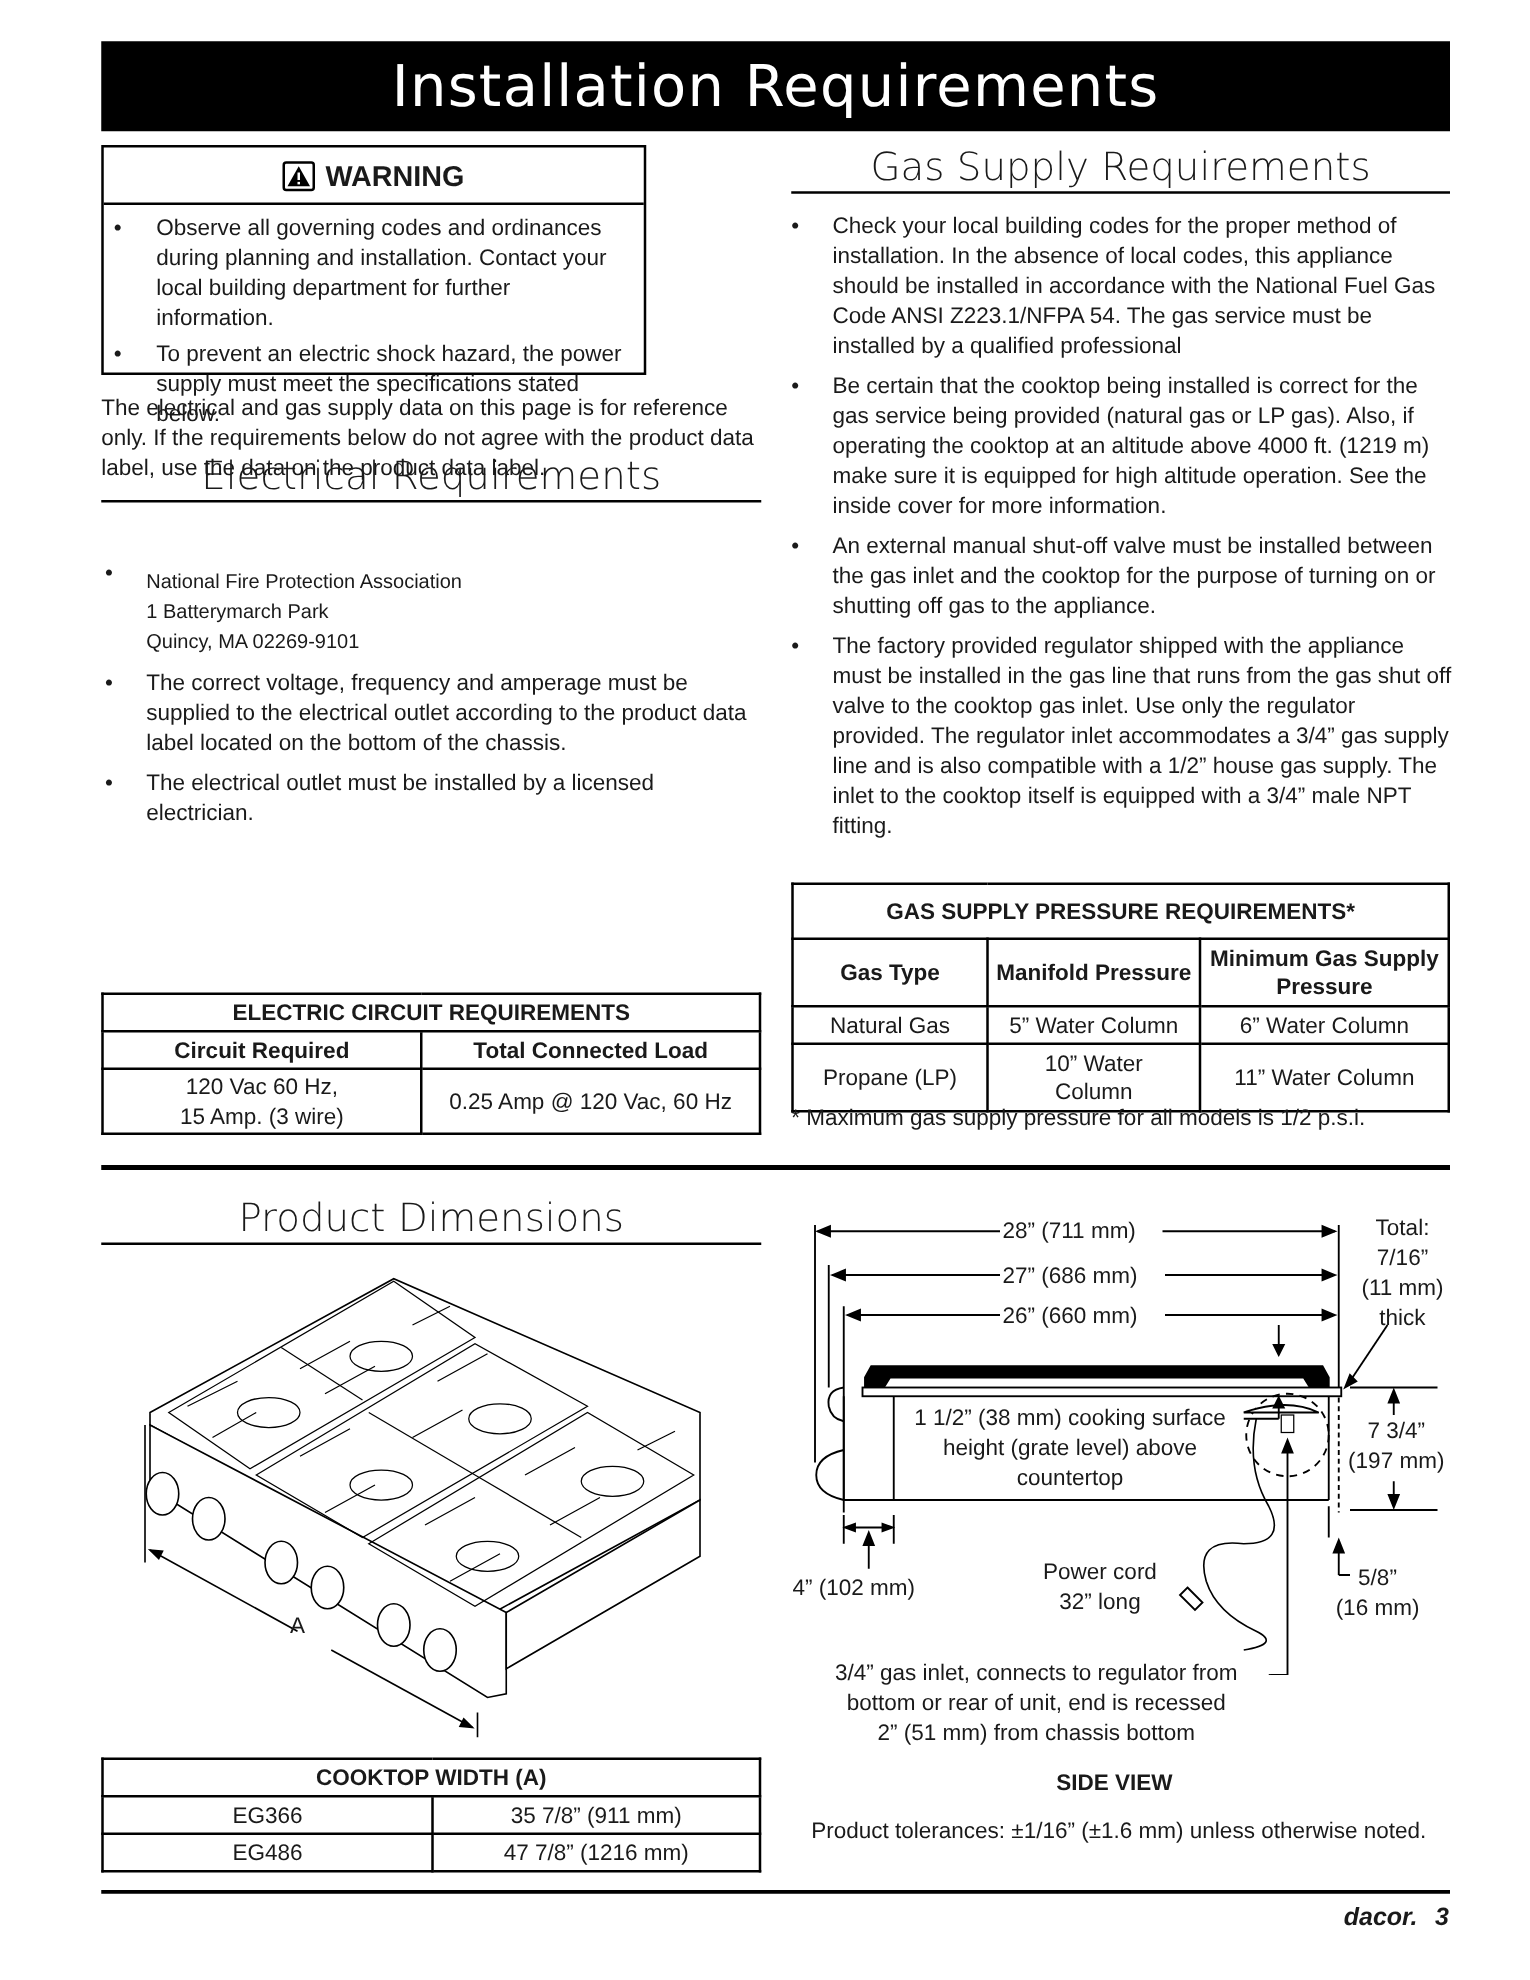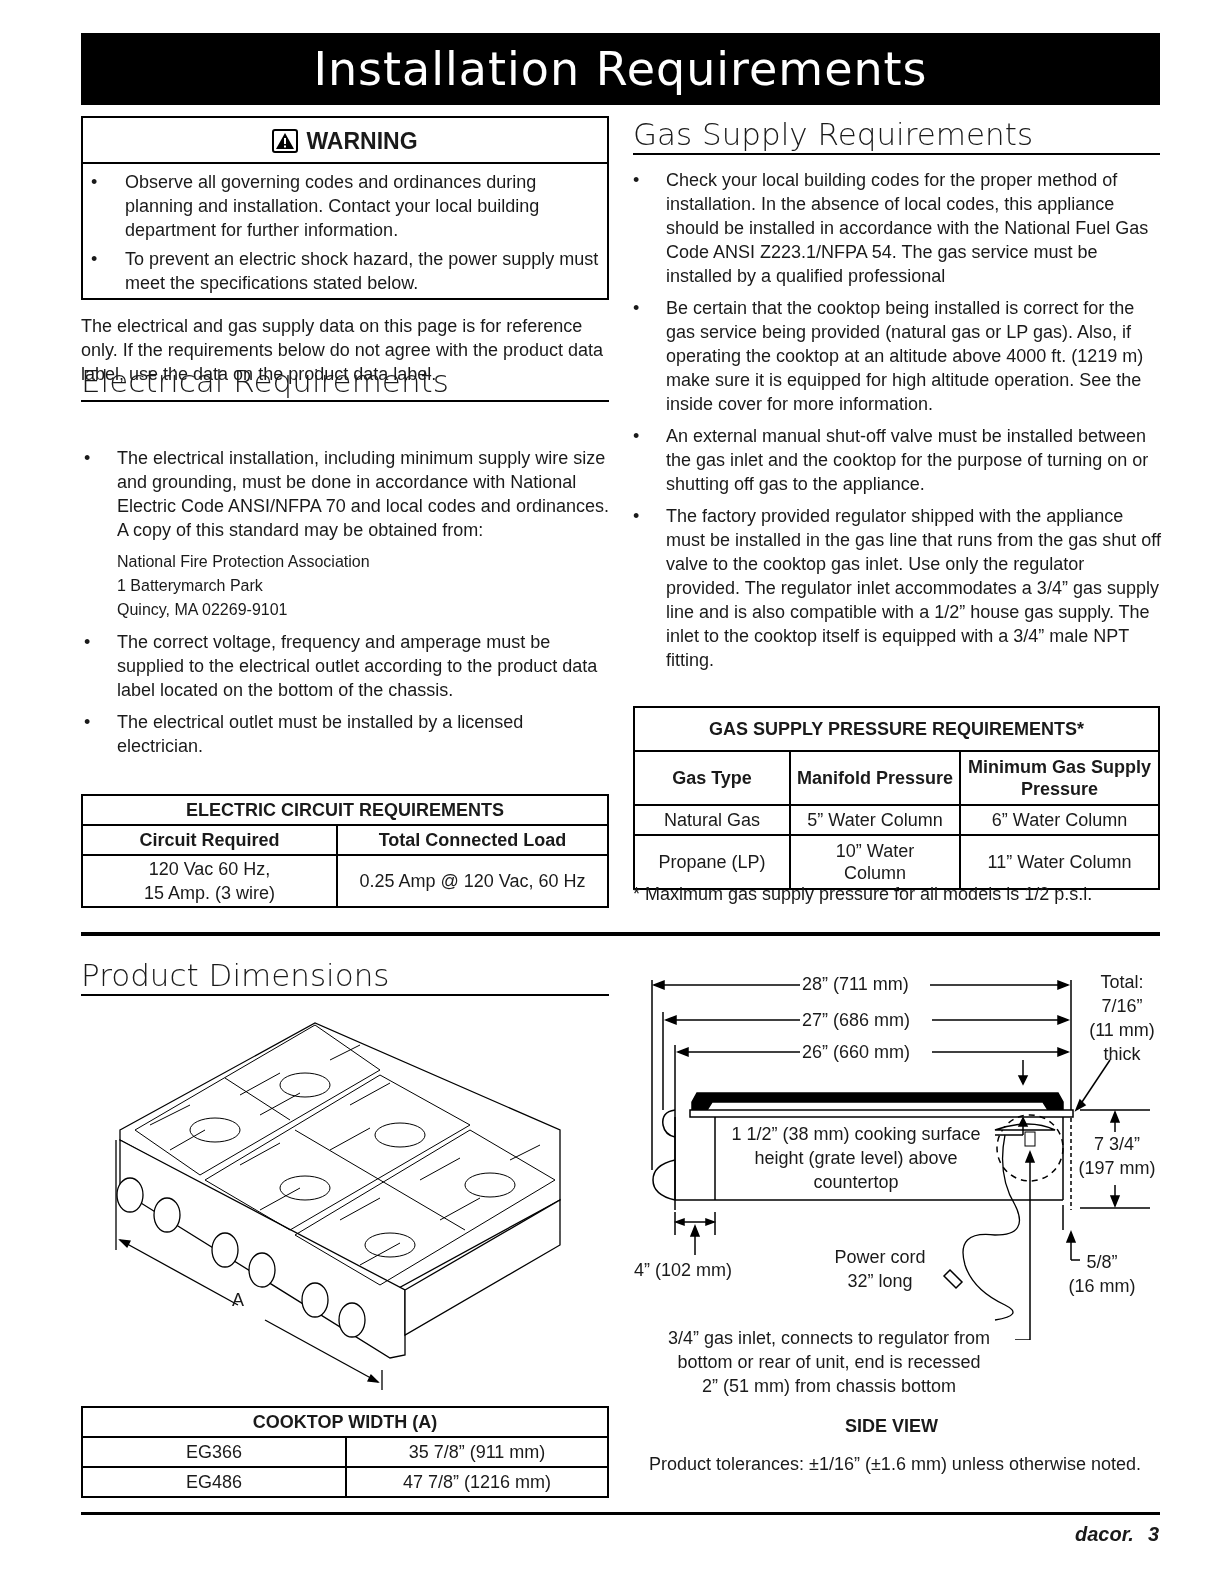--- a/index.html
+++ b/index.html
@@ -1,27 +1,27 @@
 <!DOCTYPE html>
 <html><head>
 <meta charset="utf-8">
 <style>
   * { box-sizing: border-box; margin: 0; padding: 0; }
   html, body { width: 1224px; height: 1584px; background: #fff; }
   body { position: relative; font-family: "Liberation Sans", sans-serif; color: #1a1a1a; font-size: 18px; line-height: 24px; overflow: hidden; }
   .banner { position: absolute; left: 81px; top: 33px; width: 1079px; height: 72px; background: #000; color: #fff; text-align: center; font-family: "DejaVu Sans", sans-serif; font-size: 46px; line-height: 72px; font-weight: normal; letter-spacing: 1px; }
-  .warning { position: absolute; left: 81px; top: 116px; width: 528px; height: 184px; border: 2px solid #000; }
+  .warning { position: absolute; left: 81px; top: 116px; width: 436px; height: 184px; border: 2px solid #000; }
   .warning-head { height: 46px; border-bottom: 2px solid #000; text-align: center; font-weight: bold; font-size: 23px; line-height: 46px; }
   .warn-icon { display: inline-block; width: 26px; height: 24px; border: 2px solid #000; border-radius: 3px; vertical-align: -4px; margin-right: 8px; position: relative; }
   .warn-icon svg { position: absolute; left: 1px; top: 1px; }
   .warning ul { list-style: none; padding: 6px 8px 0 8px; }
   .warning li { position: relative; padding-left: 34px; font-size: 18px; line-height: 24px; margin-bottom: 5px; }
   .bullet { position: absolute; left: 0; top: 0; }
   .para { position: absolute; font-size: 18px; line-height: 24px; }
-  .h-section { position: absolute; font-family: "DejaVu Sans", sans-serif; font-size: 31px; line-height: 38px; font-weight: 300; border-bottom: 2px solid #000; }
+  .h-section { position: absolute; font-family: "DejaVu Sans", sans-serif; font-size: 31px; line-height: 38px; font-weight: 300; border-bottom: 2px solid #000; text-align: center; }
   .blist { position: absolute; list-style: none; }
   .blist li { position: relative; padding-left: 36px; margin-bottom: 8px; font-size: 18px; line-height: 24px; }
   .blist .bullet { left: 3px; }
   .addr { padding-left: 36px; margin-bottom: 8px; font-size: 16px; line-height: 24px; }
   table.req { position: absolute; border-collapse: collapse; font-size: 18px; }
   table.req td, table.req th { border: 2px solid #000; text-align: center; padding: 0 4px; }
   table.req th { font-weight: bold; }
   .footnote { position: absolute; font-size: 18px; line-height: 24px; }
   .rule { position: absolute; height: 4px; background: #000; }
   .rule-thin { position: absolute; height: 3px; background: #000; }
@@ -50,21 +50,21 @@
     <li><span class="bullet">•</span><span>Observe all governing codes and ordinances during planning and installation. Contact your local building department for further information.</span></li>
     <li><span class="bullet">•</span><span>To prevent an electric shock hazard, the power supply must meet the specifications stated below.</span></li>
   </ul>
 </div>
 
 <p class="para" style="left:81px; top:314px; width:530px;">The electrical and gas supply data on this page is for reference only. If the requirements below do not agree with the product data label, use the data on the product data label.</p>
 
 <h2 class="h-section" style="left:81px; top:362px; width:528px;">Electrical Requirements</h2>
 
 <ul class="blist" style="left:81px; top:446px; width:528px;">
-  <li><span class="bullet">•</span><span>The electrical installation, including minimum supply wire size and grounding, must be done in accordance with National Electric Code ANSI/NFPA 70 and local codes and ordinances. A copy of this standard may be obtained from:</span></li>
+  <li><span class="bullet">•</span></li>
   <div class="addr">
     <div>National Fire Protection Association</div>
     <div>1 Batterymarch Park</div>
     <div>Quincy, MA 02269-9101</div>
   </div>
   <li><span class="bullet">•</span><span>The correct voltage, frequency and amperage must be supplied to the electrical outlet according to the product data label located on the bottom of the chassis.</span></li>
   <li><span class="bullet">•</span><span>The electrical outlet must be installed by a licensed electrician.</span></li>
 </ul>
 
 <table class="req" style="left:81px; top:794px; width:528px;">

